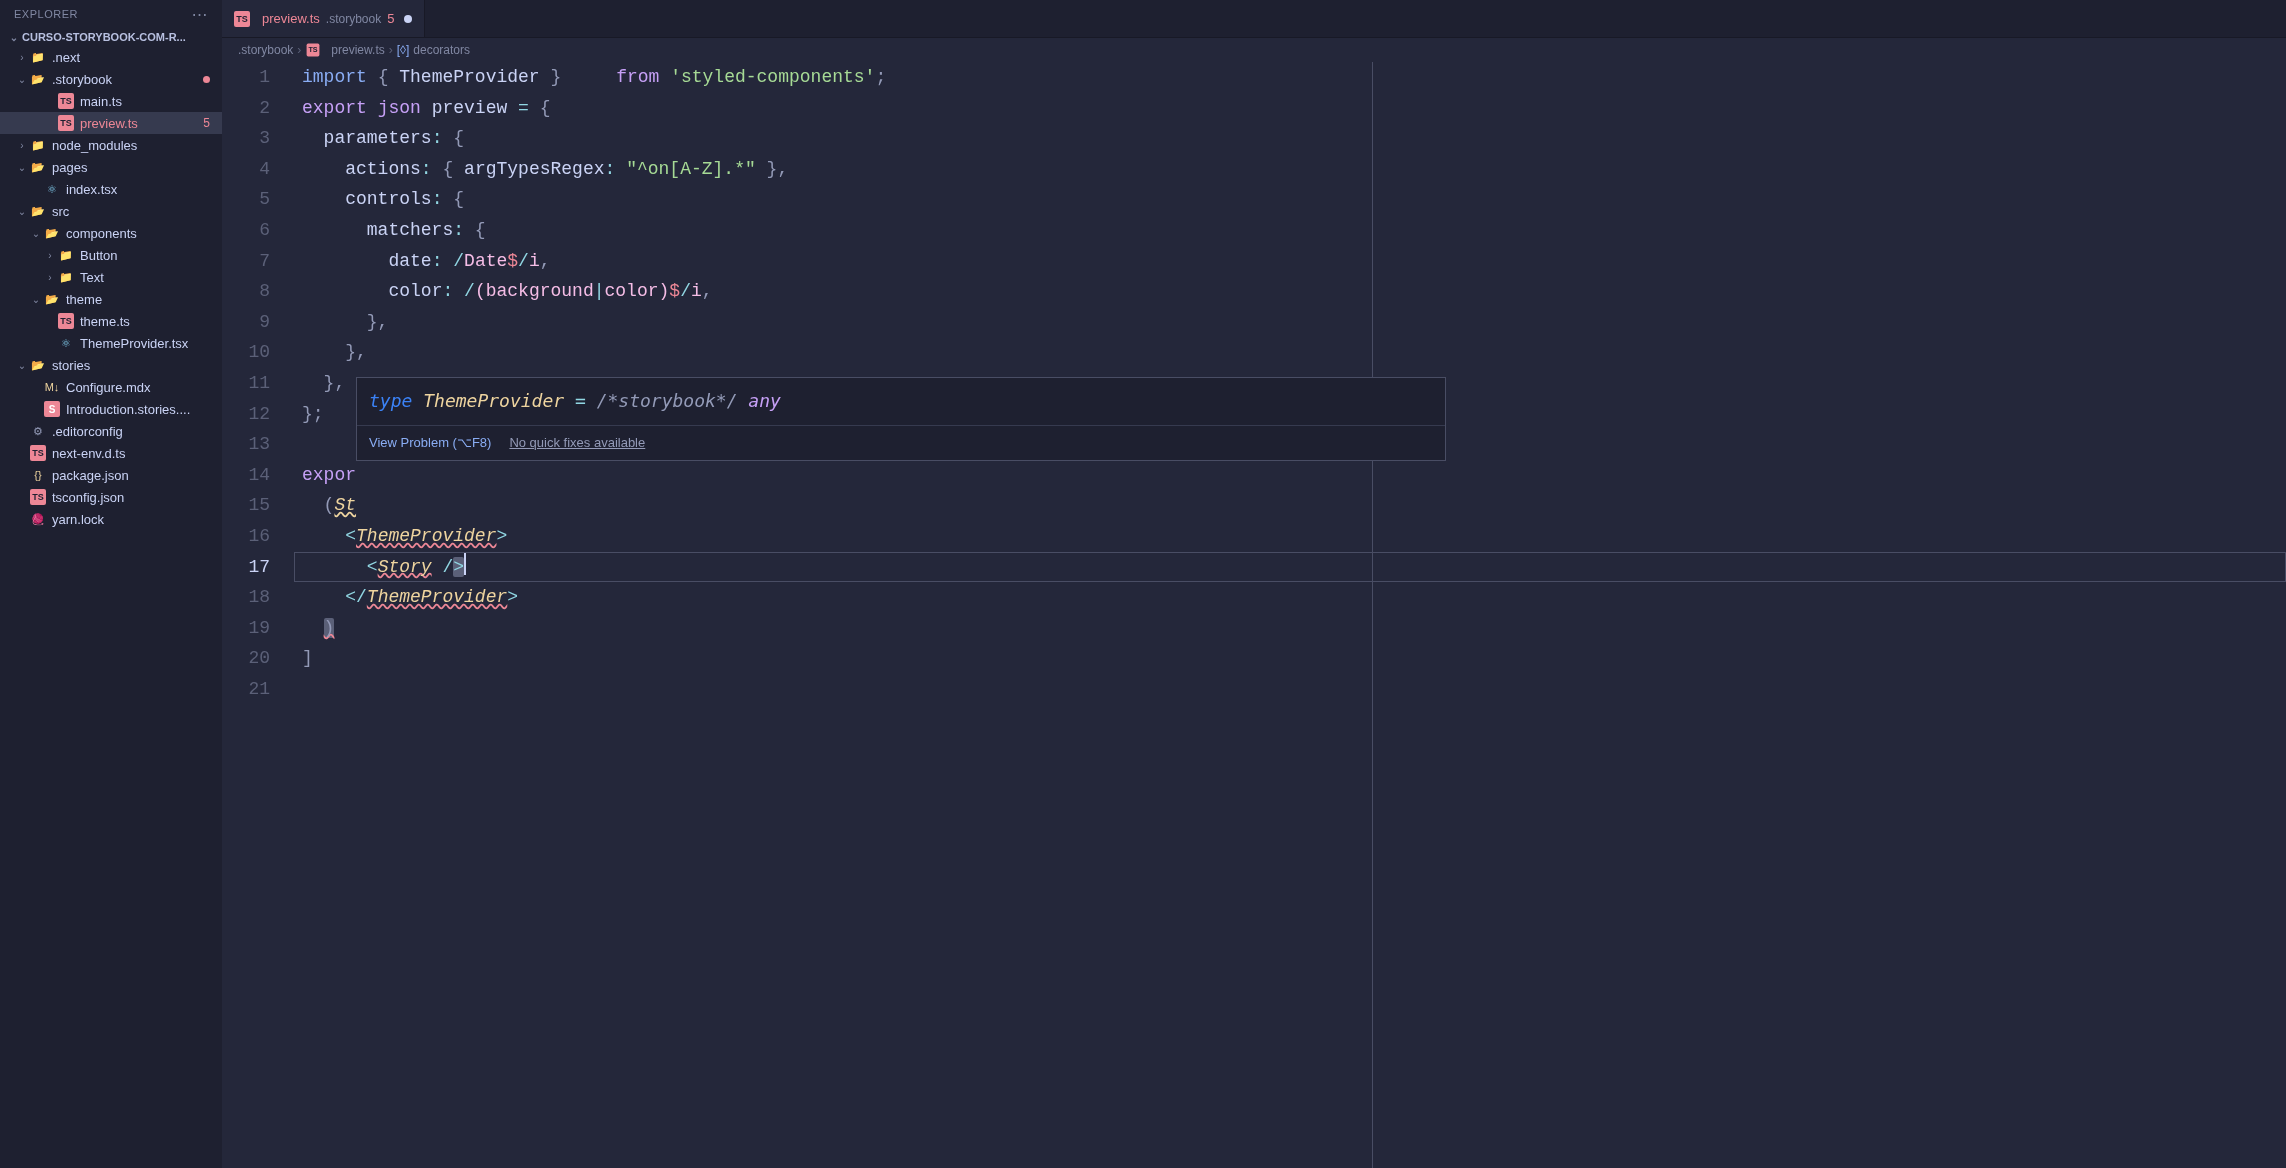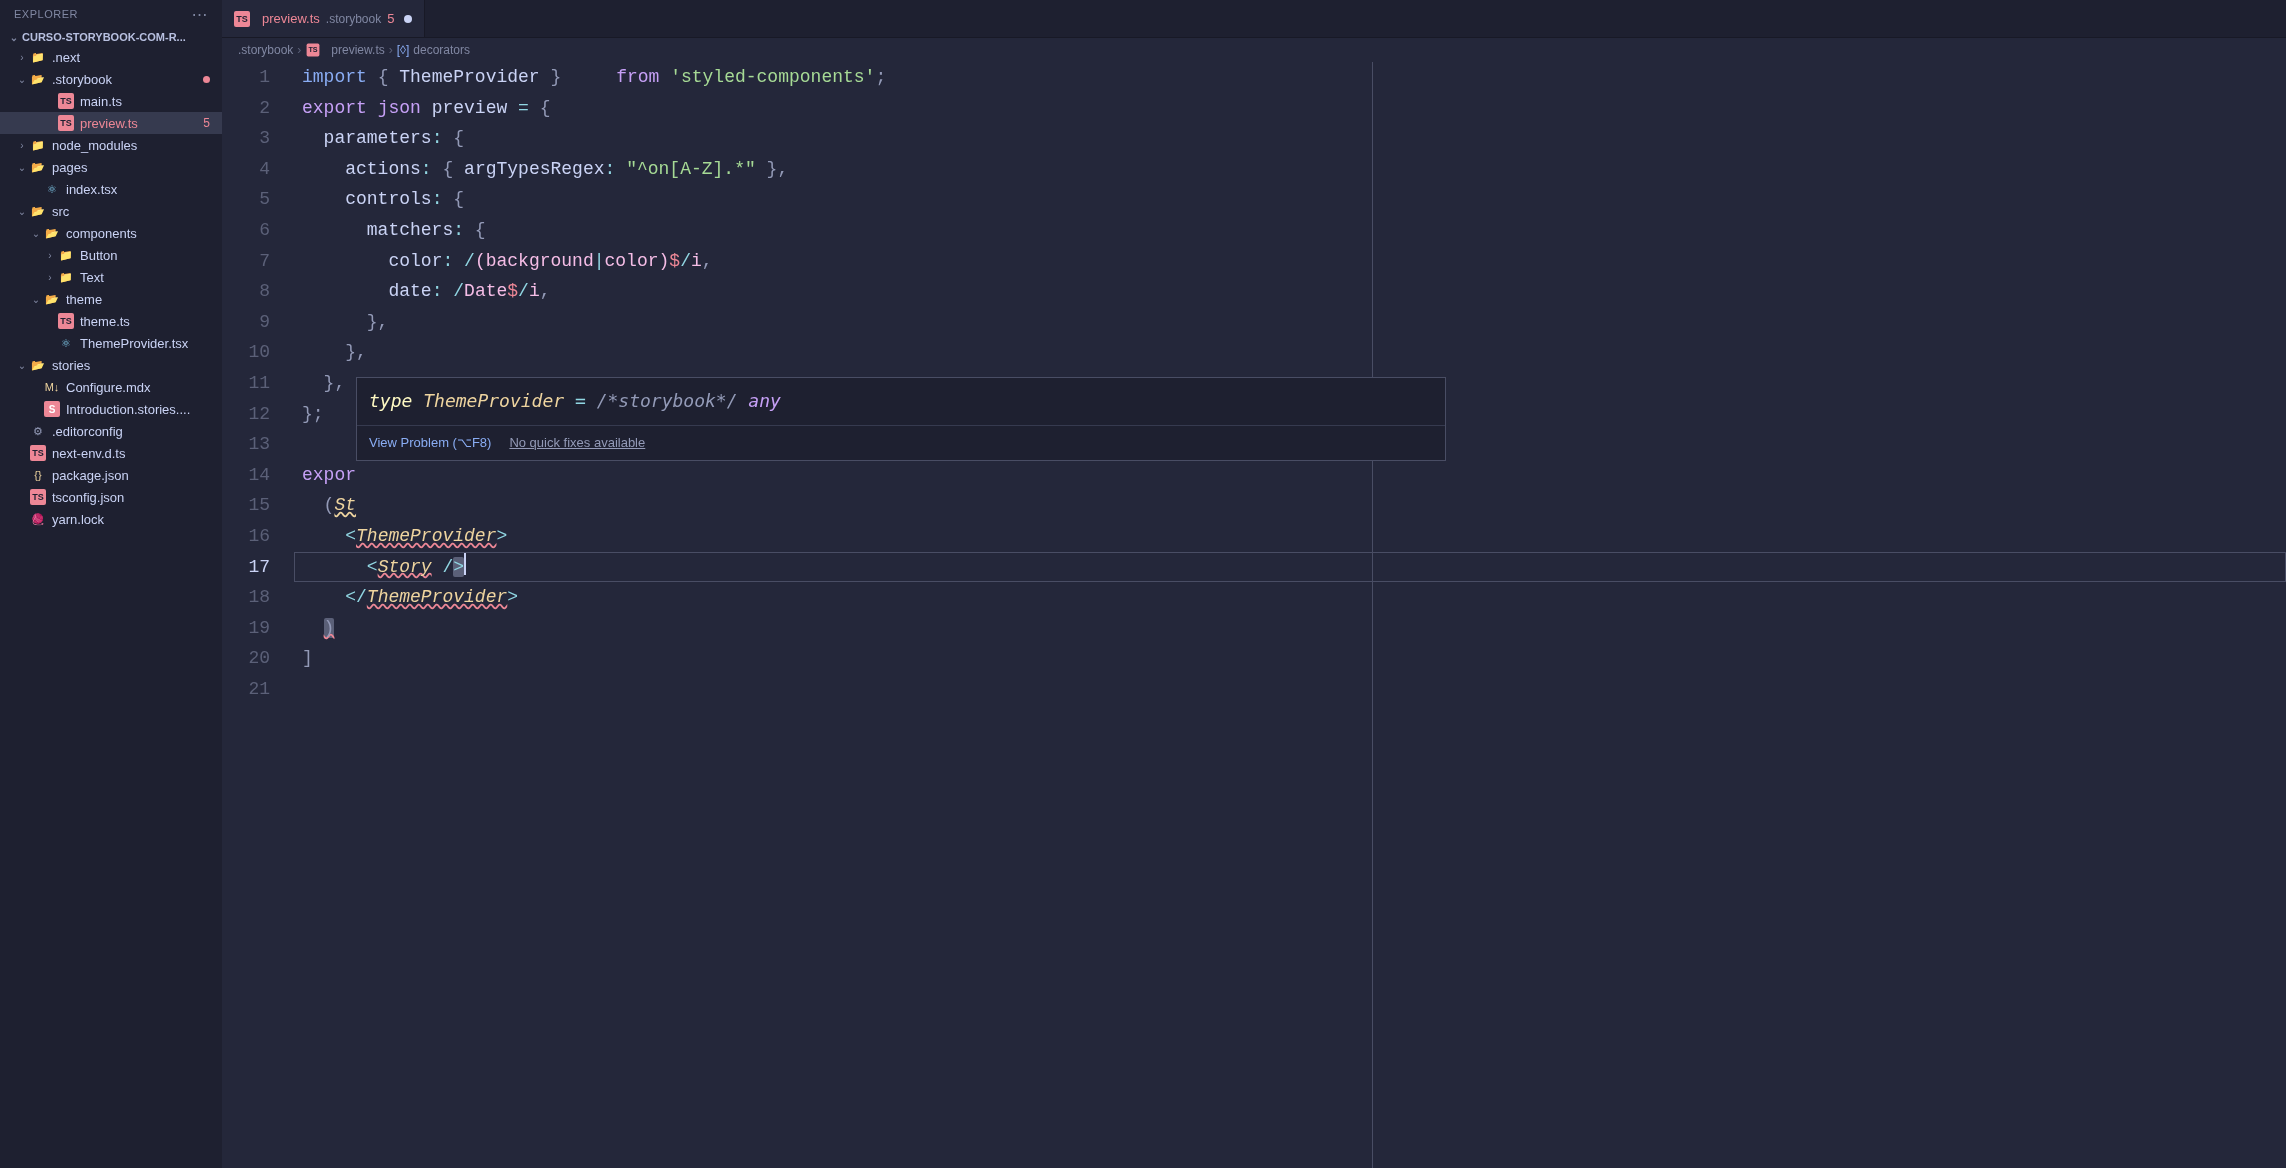--- a/index.html
+++ b/index.html
@@ -194,21 +194,21 @@
   z-index: 100;
   min-width: 1090px;
 }
 .hover-section {
   padding: 8px 12px;
   border-bottom: 1px solid #363a4f;
 }
 .hover-section:last-child { border-bottom: none; }
 .hover-msg { color: #cad3f5; }
 .hover-code-grey { color: #6e738d; }
-.hover-type-kw { color: #fef9c3; font-style: italic; text-align: center; }
+.hover-type-kw { color: #3b82f6; font-style: italic; text-align: center; }
 .hover-type-name { color: #eed49f; font-style: italic; }
 .hover-comment { color: #939ab7; font-style: italic; }
 .hover-any { color: #c6a0f6; font-style: italic; }
 .hover-actions {
   display: flex;
   gap: 18px;
   font-size: 13px;
   padding: 6px 12px;
   font-family: -apple-system, sans-serif;
 }
@@ -405,22 +405,22 @@
       <div class="code">
         <div class="ruler"></div>
         <div class="active-line-bg" style="top: calc(16 * 30.6px);"></div>
 
         <div class="code-line"><span class="k-import">import</span> <span class="brace">{</span> <span class="ident">ThemeProvider</span> <span class="brace">}</span> <span class="k-from">from</span> <span class="string">'styled-components'</span><span class="brace">;</span></div>
         <div class="code-line"><span class="k-export">export</span> <span class="k-const">json</span> <span class="ident">preview</span> <span class="colon">=</span> <span class="brace">{</span></div>
         <div class="code-line">  <span class="prop">parameters</span><span class="colon">:</span> <span class="brace">{</span></div>
         <div class="code-line">    <span class="prop">actions</span><span class="colon">:</span> <span class="brace">{</span> <span class="prop">argTypesRegex</span><span class="colon">:</span> <span class="string">"^on[A-Z].*"</span> <span class="brace">},</span></div>
         <div class="code-line">    <span class="prop">controls</span><span class="colon">:</span> <span class="brace">{</span></div>
         <div class="code-line">      <span class="prop">matchers</span><span class="colon">:</span> <span class="brace">{</span></div>
+        <div class="code-line">        <span class="prop">date</span><span class="colon">:</span> <span class="regex-delim">/</span><span class="regex">Date</span><span class="regex" style="color:#ed8796">$</span><span class="regex-delim">/</span><span class="regex">i</span><span class="brace">,</span></div>
         <div class="code-line">        <span class="prop">color</span><span class="colon">:</span> <span class="regex-delim">/</span><span class="regex">(background</span><span class="regex-delim">|</span><span class="regex">color)</span><span class="regex" style="color:#ed8796">$</span><span class="regex-delim">/</span><span class="regex">i</span><span class="brace">,</span></div>
-        <div class="code-line">        <span class="prop">date</span><span class="colon">:</span> <span class="regex-delim">/</span><span class="regex">Date</span><span class="regex" style="color:#ed8796">$</span><span class="regex-delim">/</span><span class="regex">i</span><span class="brace">,</span></div>
         <div class="code-line">      <span class="brace">},</span></div>
         <div class="code-line">    <span class="brace">},</span></div>
         <div class="code-line">  <span class="brace">},</span></div>
         <div class="code-line"><span class="brace">};</span></div>
         <div class="code-line"></div>
         <div class="code-line"><span class="k-export">expor</span></div>
         <div class="code-line">  <span class="brace">(</span><span class="jsx-component squiggle-warn">St</span></div>
         <div class="code-line">    <span class="tag-angle">&lt;</span><span class="jsx-component squiggle">ThemeProvider</span><span class="tag-angle">&gt;</span></div>
         <div class="code-line">      <span class="tag-angle">&lt;</span><span class="jsx-component squiggle">Story</span> <span class="tag-angle">/</span><span class="tag-angle paren-hl">&gt;</span><span class="cursor"></span></div>
         <div class="code-line">    <span class="tag-angle">&lt;/</span><span class="jsx-component squiggle">ThemeProvider</span><span class="tag-angle">&gt;</span></div>

